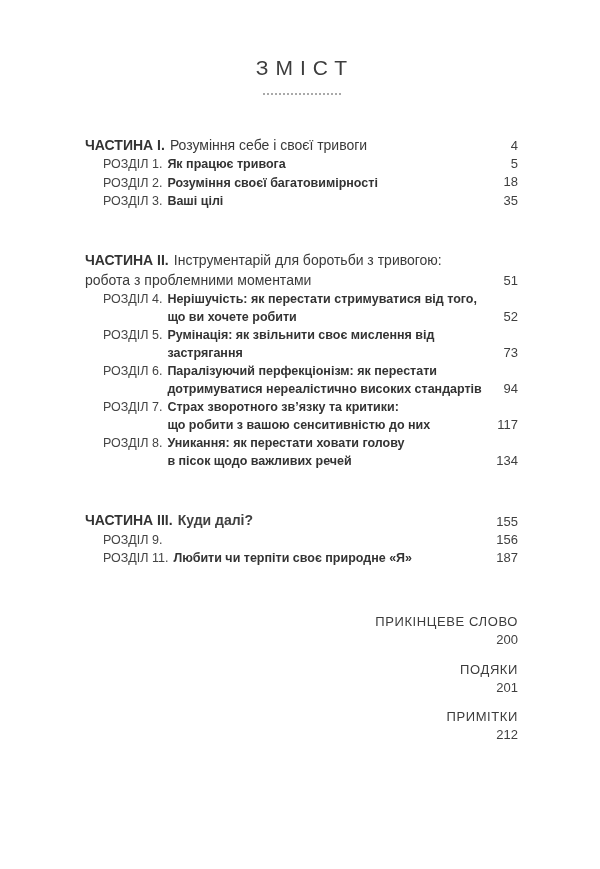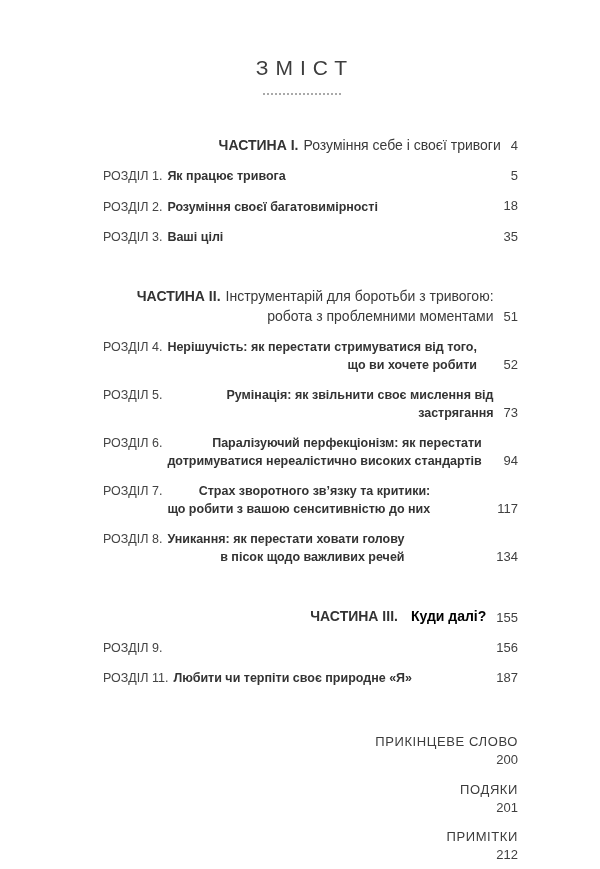--- a/index.html
+++ b/index.html
@@ -29,21 +29,20 @@
     margin-left: 7px; 
   }
   .title-divider {
     width: 78px;
     border-bottom: 2px dotted #a9a9a9;
     margin: 13px auto 0 auto;
     height: 0;
   }
   .toc {
     margin-top: 2px;
-    text-align: right;
   }
   .row {
     display: flex;
     align-items: flex-end;
   }
   .num {
     font-size: 13px;
     font-weight: 400;
     color: #3f3f3f;
     margin-left: 10px;
@@ -65,26 +64,24 @@
     color: #333333;
     margin-right: 5px;
   }
   .part .title {
     font-weight: 400;
     color: #3a3a3a;
     white-space: pre-line;
   }
   .part.bold-title .title {
     font-weight: 700;
-    color: #000000;
-    margin-left: 8px;
+    color: #404040;
   }
   
   .chapter {
-    margin-top: 12px;
     margin-left: 18px;
     font-size: 12.5px;
     line-height: 1.44;
   }
   .chapter .label {
     flex: 1;
     display: flex;
   }
   .chapter .prefix {
     font-weight: 400;

